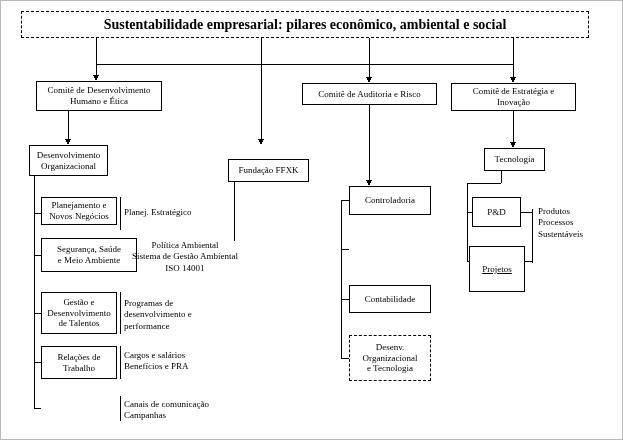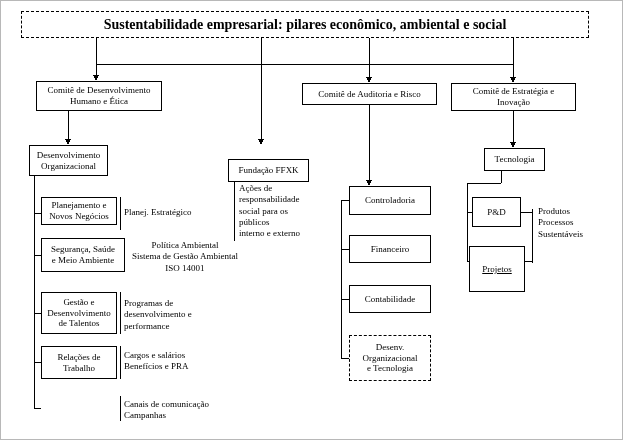--- a/index.html
+++ b/index.html
@@ -14,21 +14,21 @@
   .title-box { position:absolute; left:20px; top:10px; width:568px; height:27px; border:1.5px dashed #000; background:#fff;
                display:flex; align-items:center; justify-content:center; font-weight:bold; font-size:14px; }
 
   .n-comite-dev    { left:35px;  top:80px;  width:126px; height:30px; }
   .n-comite-aud    { left:301px; top:82px;  width:135px; height:22px; }
   .n-comite-est    { left:450px; top:82px;  width:125px; height:28px; }
   .n-desenv-org    { left:28px;  top:144px; width:79px;  height:31px; }
   .n-fundacao      { left:227px; top:144px; width:81px;  height:23px;margin-top:14px; }
   .n-tecnologia    { left:483px; top:147px; width:61px;  height:23px; }
   .n-planejamento  { left:40px;  top:196px; width:76px;  height:28px; }
-  .n-seguranca     { left:40px;  top:237px; width:84px;  height:34px; }
+  .n-seguranca     { left:40px;  top:237px; width:96px;  height:34px; }
   .n-gestao        { left:40px;  top:291px; width:76px;  height:42px; }
   .n-relacoes      { left:40px;  top:345px; width:76px;  height:33px; }
   .n-endomarketing { left:40px;  top:395px; width:76px;  height:25px; }
   .n-controladoria { left:348px; top:185px; width:82px;  height:29px; }
   .n-financeiro    { left:348px; top:234px; width:82px;  height:28px; }
   .n-contabilidade { left:348px; top:284px; width:82px;  height:28px; }
   .n-desenv-tec    { left:348px; top:334px; width:82px;  height:46px; }
   .n-pd            { left:471px; top:196px; width:49px;  height:30px; }
   .n-projetos      { left:468px; top:245px; width:56px;  height:46px;text-decoration:underline; }
 
@@ -113,41 +113,35 @@
   <div class="box n-planejamento">Planejamento e
 Novos Negócios</div>
   <div class="box n-seguranca">Segurança, Saúde
 e Meio Ambiente</div>
   <div class="box n-gestao">Gestão e
 Desenvolvimento
 de Talentos</div>
   <div class="box n-relacoes">Relações de
 Trabalho</div>
   <div class="box n-controladoria">Controladoria</div>
-  <div class="box n-financeiro">Financeiro</div>
   <div class="box n-contabilidade">Contabilidade</div>
   <div class="box dashed n-desenv-tec">Desenv.
 Organizacional
 e Tecnologia</div>
   <div class="box n-pd">P&amp;D</div>
   <div class="box n-projetos">Projetos</div>
 
   <div class="note note-planejamento">Planej. Estratégico</div>
   <div class="note note-seguranca">Política Ambiental
 Sistema de Gestão Ambiental
 ISO 14001</div>
   <div class="note note-gestao">Programas de
 desenvolvimento e
 performance</div>
   <div class="note note-relacoes">Cargos e salários
 Benefícios e PRA</div>
   <div class="note note-endomarketing">Canais de comunicação
 Campanhas</div>
-  <div class="note note-fundacao">Ações de
-responsabilidade
-social para os
-públicos
-interno e externo</div>
   <div class="note note-pd">Produtos
 Processos
 Sustentáveis</div>
 
 </div>
 
 </body></html>

